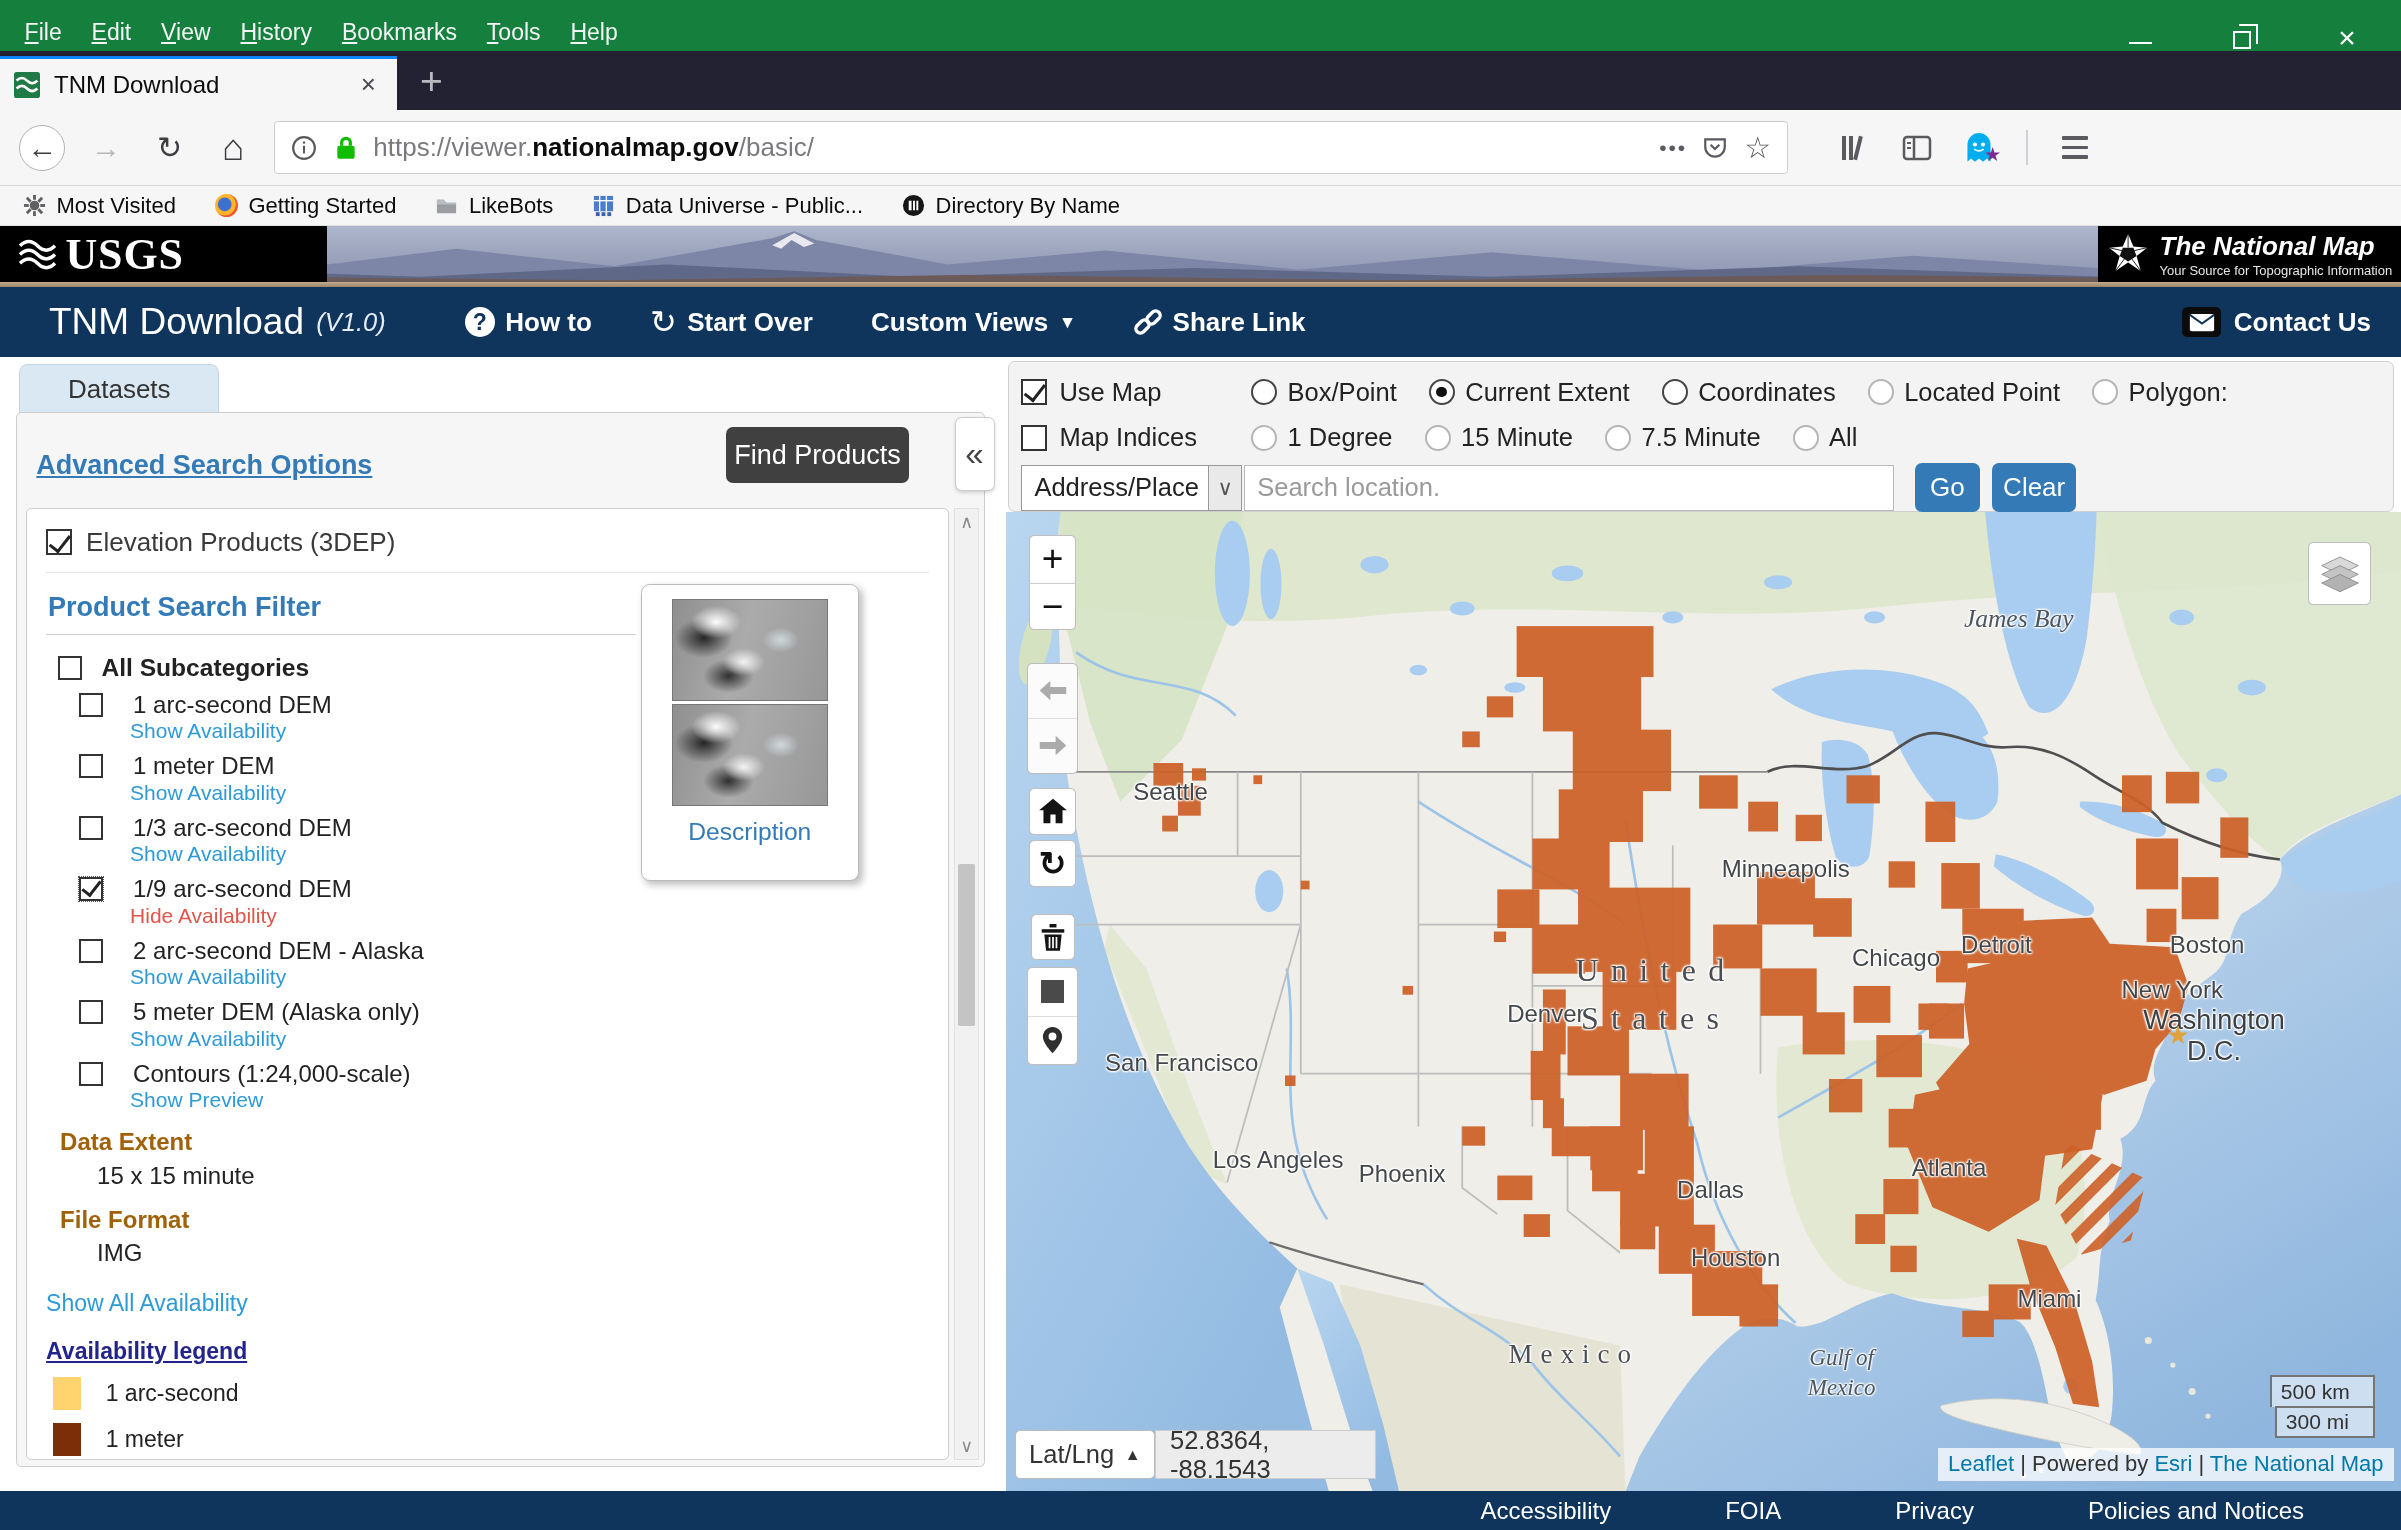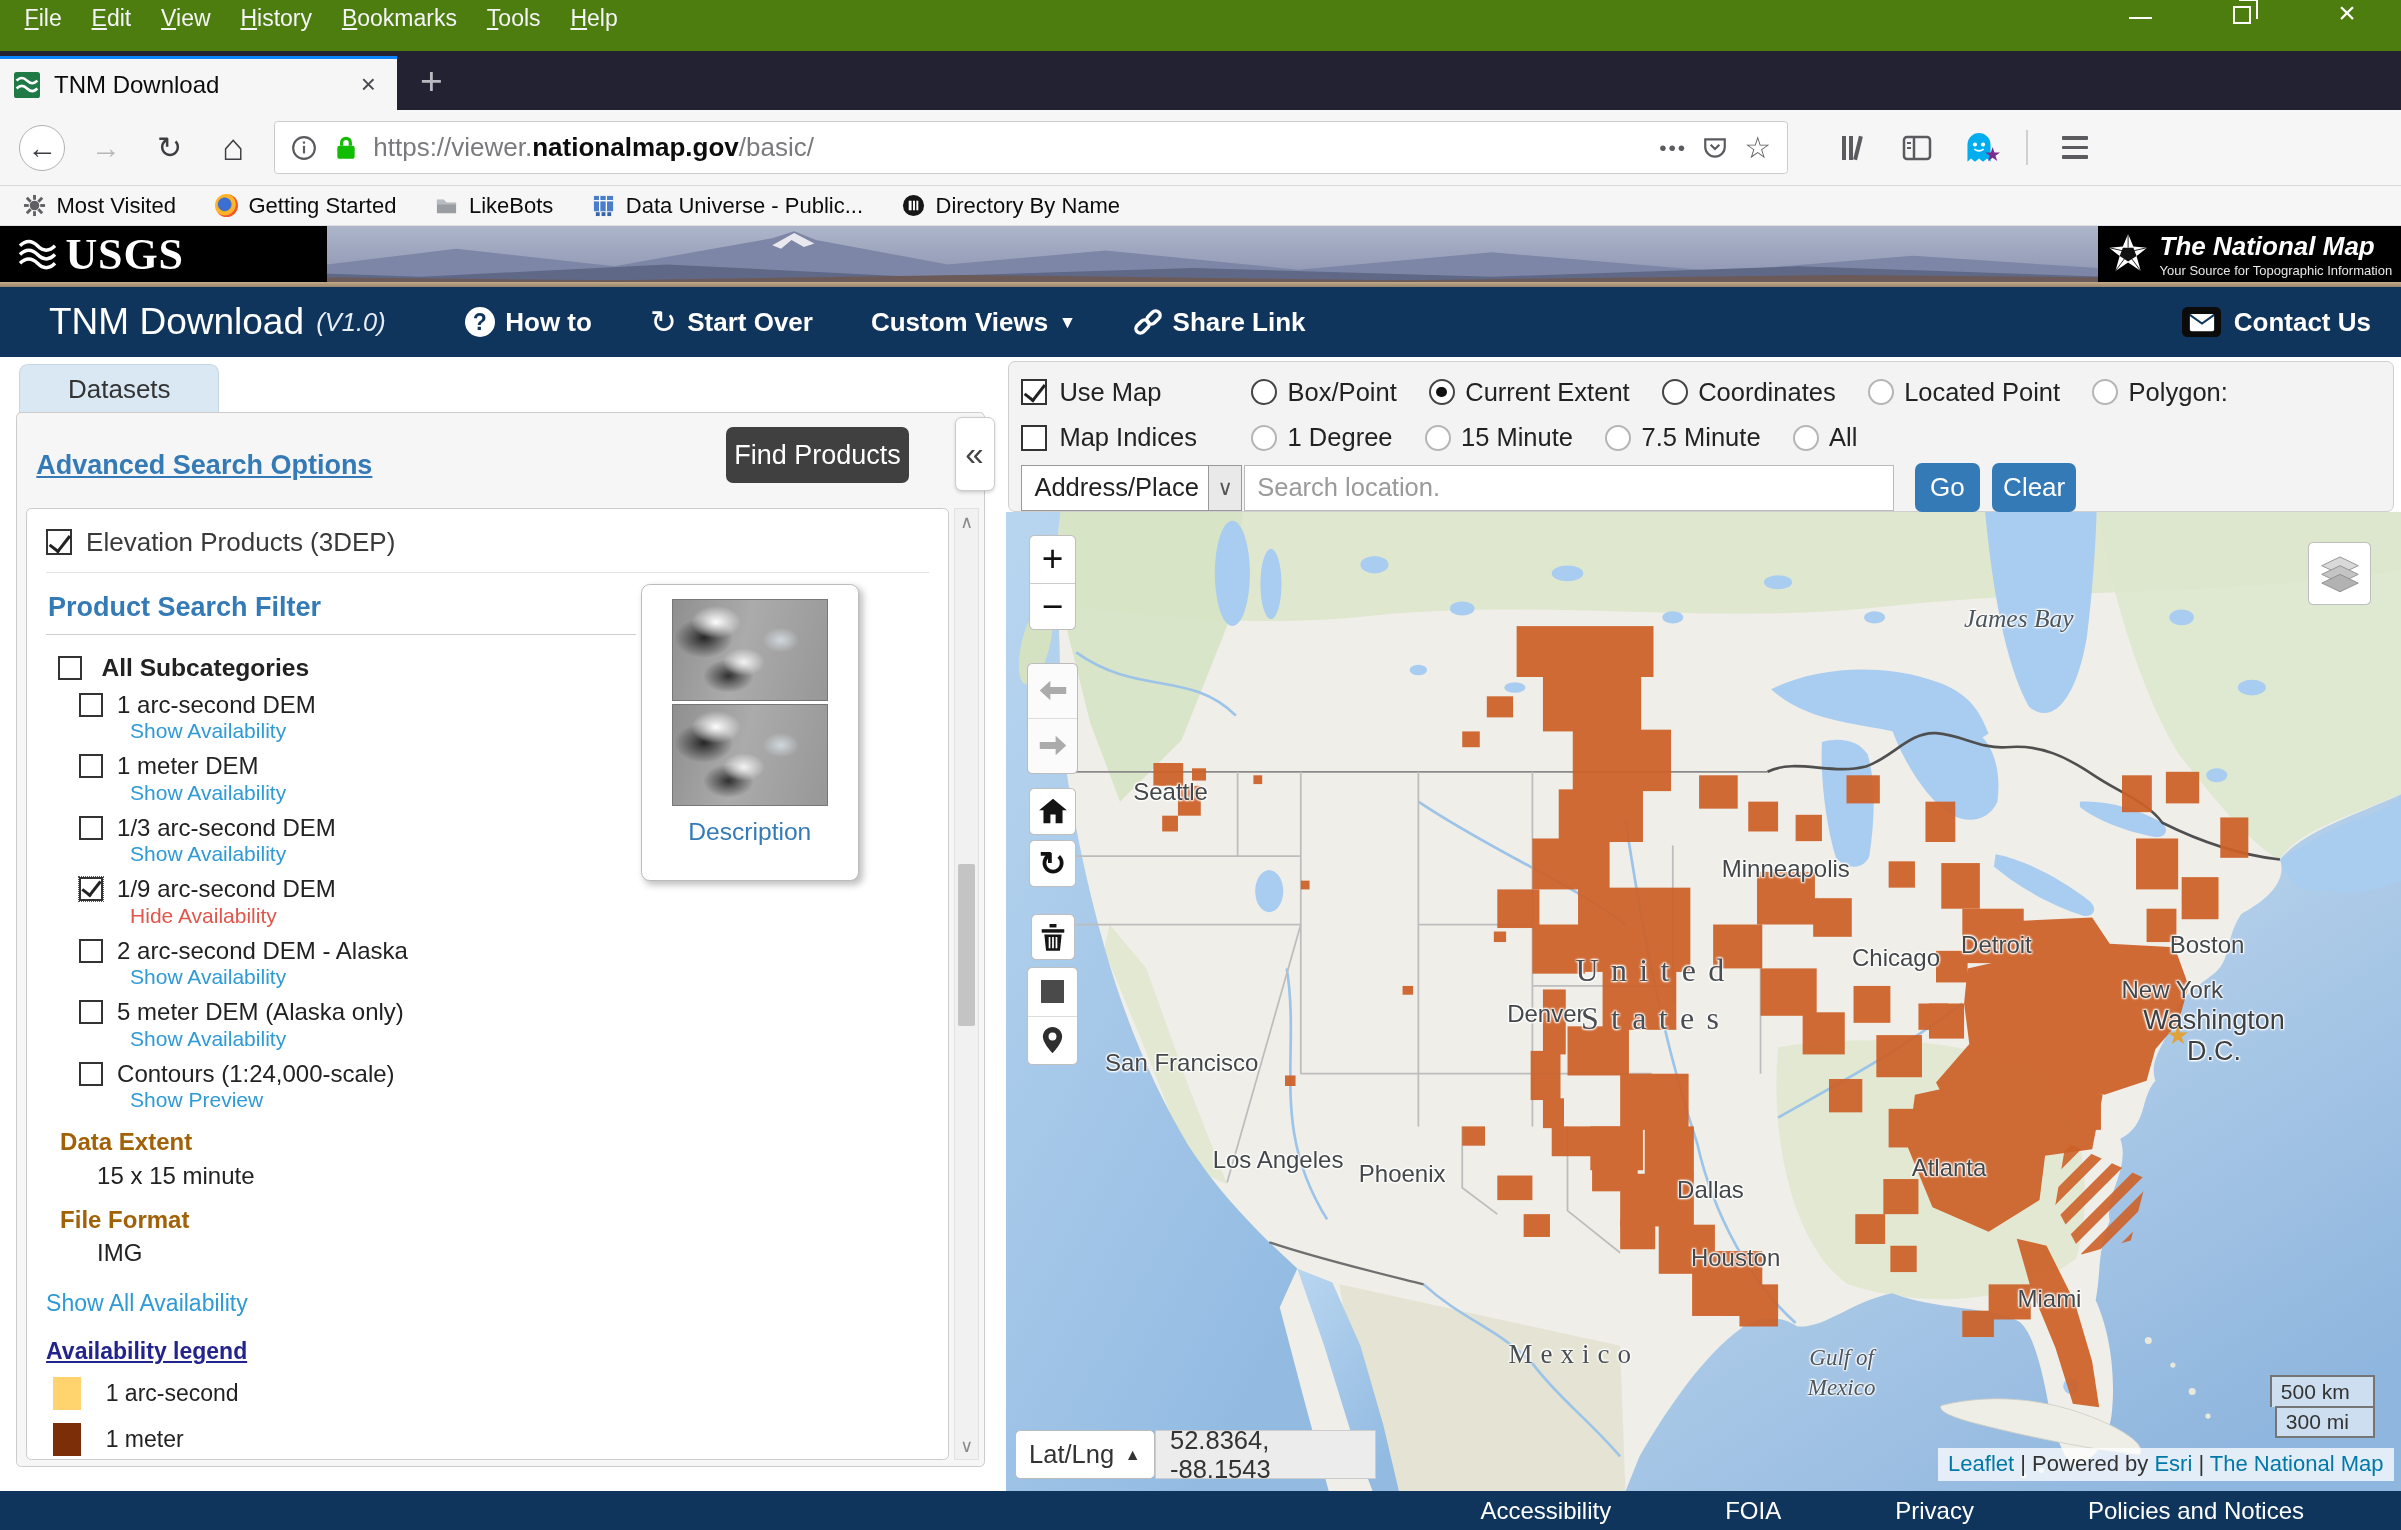--- a/index.html
+++ b/index.html
@@ -1,21 +1,21 @@
 <!DOCTYPE html>
 <html style="font-size:14px"><head>
 <meta charset="utf-8">
 <style>
   *{box-sizing:border-box;margin:0;padding:0}
   html,body{width:2401px;height:1531px}
   body{font-family:"Liberation Sans",sans-serif;background:#fff;overflow:hidden}
   .screen{position:relative;width:2401px;height:1531px;overflow:hidden;background:#fff}
 
   
-  .titlebar{height:51px;background:#4d7c0f;display:flex;align-items:flex-start;color:#f4f4f6}
+  .titlebar{height:51px;background:#15803d;display:flex;align-items:flex-end;color:#f4f4f6}
   .menus{display:flex;gap:5.3px;padding-left:12.3px;font-size:23px}
   .menu-item{padding:5.3px 12.3px;cursor:default}
   .menu-item::first-letter{text-decoration:underline}
   .win-controls{margin-left:auto;display:flex;align-items:center;gap:75px;padding-right:39px}
   .wc{width:30px;height:26px;display:flex;align-items:center;justify-content:center;color:#fff}
   .wc-min{border-bottom:2.6px solid #fff;width:23px;height:12.3px}
   .wc-restore{width:17.6px;height:17.6px;border:2.6px solid #fff;position:relative;margin-top:3.5px}
   .wc-restore::before{content:"";position:absolute;left:3.5px;top:-8.8px;width:17.6px;height:17.6px;border:2.6px solid #fff;border-bottom:none;border-left:none}
   .wc-close{font-size:30px;line-height:26px}
 
@@ -86,21 +86,21 @@
   .cb{flex:none;width:26px;height:26px;border:2.6px solid #333;background:#fff;position:relative}
   .cb.checked::after{content:"";position:absolute;left:6.1px;top:-0.9px;width:8.8px;height:17.6px;border-right:3.5px solid #222;border-bottom:3.5px solid #222;transform:rotate(38deg)}
   .cb.focus{outline:1.8px dotted #555;outline-offset:0.9px}
   .cb.sm{width:24px;height:24px}
   .cb.sm.checked::after{left:5.3px;top:-1.8px;width:8px;height:16px}
 
   .dataset-row{display:flex;align-items:center;gap:14px;font-size:26px;color:#3a3a3a;padding:8.8px 0 14px;border-bottom:0.9px solid #e3e3e3}
   .psf-head{margin:19.3px 0 0 1.8px;font-size:27px;font-weight:bold;color:#337ab7}
   .psf-rule{border-bottom:0.9px solid #cfcfcf;width:590px;margin:10.5px 0 19.3px}
   .f-all{display:flex;align-items:center;gap:19px;font-size:24.6px;font-weight:bold;color:#222;margin:5.3px 0 0 12.3px}
-  .f-row{display:flex;align-items:center;gap:14px;font-size:24px;color:#222;margin:9.7px 0 0 33px;line-height:26px}
+  .f-row{display:flex;align-items:center;gap:30px;font-size:24px;color:#222;margin:9.7px 0 0 33px;line-height:26px}
   .f-link{margin:1.8px 0 0 84px;font-size:21px;color:#2e9ad6;line-height:24px;display:inline-block}
   .f-link.red{color:#e2554a}
   .meta-label{font-size:24px;font-weight:bold;color:#a16207;margin:16px 0 0 14px}
   .meta-value{font-size:24px;color:#222;margin:5.3px 0 0 51px}
   .showall{font-size:23px;color:#2e9ad6;margin:23px 0 0 0;display:inline-block}
   .legend-head{font-size:23px;font-weight:bold;color:#23238e;text-decoration:underline;margin:21px 0 0 0;display:block}
   .legend-row{display:flex;align-items:center;gap:24.6px;margin:12.3px 0 0 7px;font-size:23px;color:#222}
   .sw{width:28px;height:33px;flex:none}
 
   .thumb-card{position:absolute;left:614px;top:75px;width:218px;height:297px;background:#fff;border:0.9px solid #bbb;border-radius:8.8px;box-shadow:3.5px 3.5px 7px rgba(0,0,0,.25);display:flex;flex-direction:column;align-items:center;padding:14px 0 8.8px}

